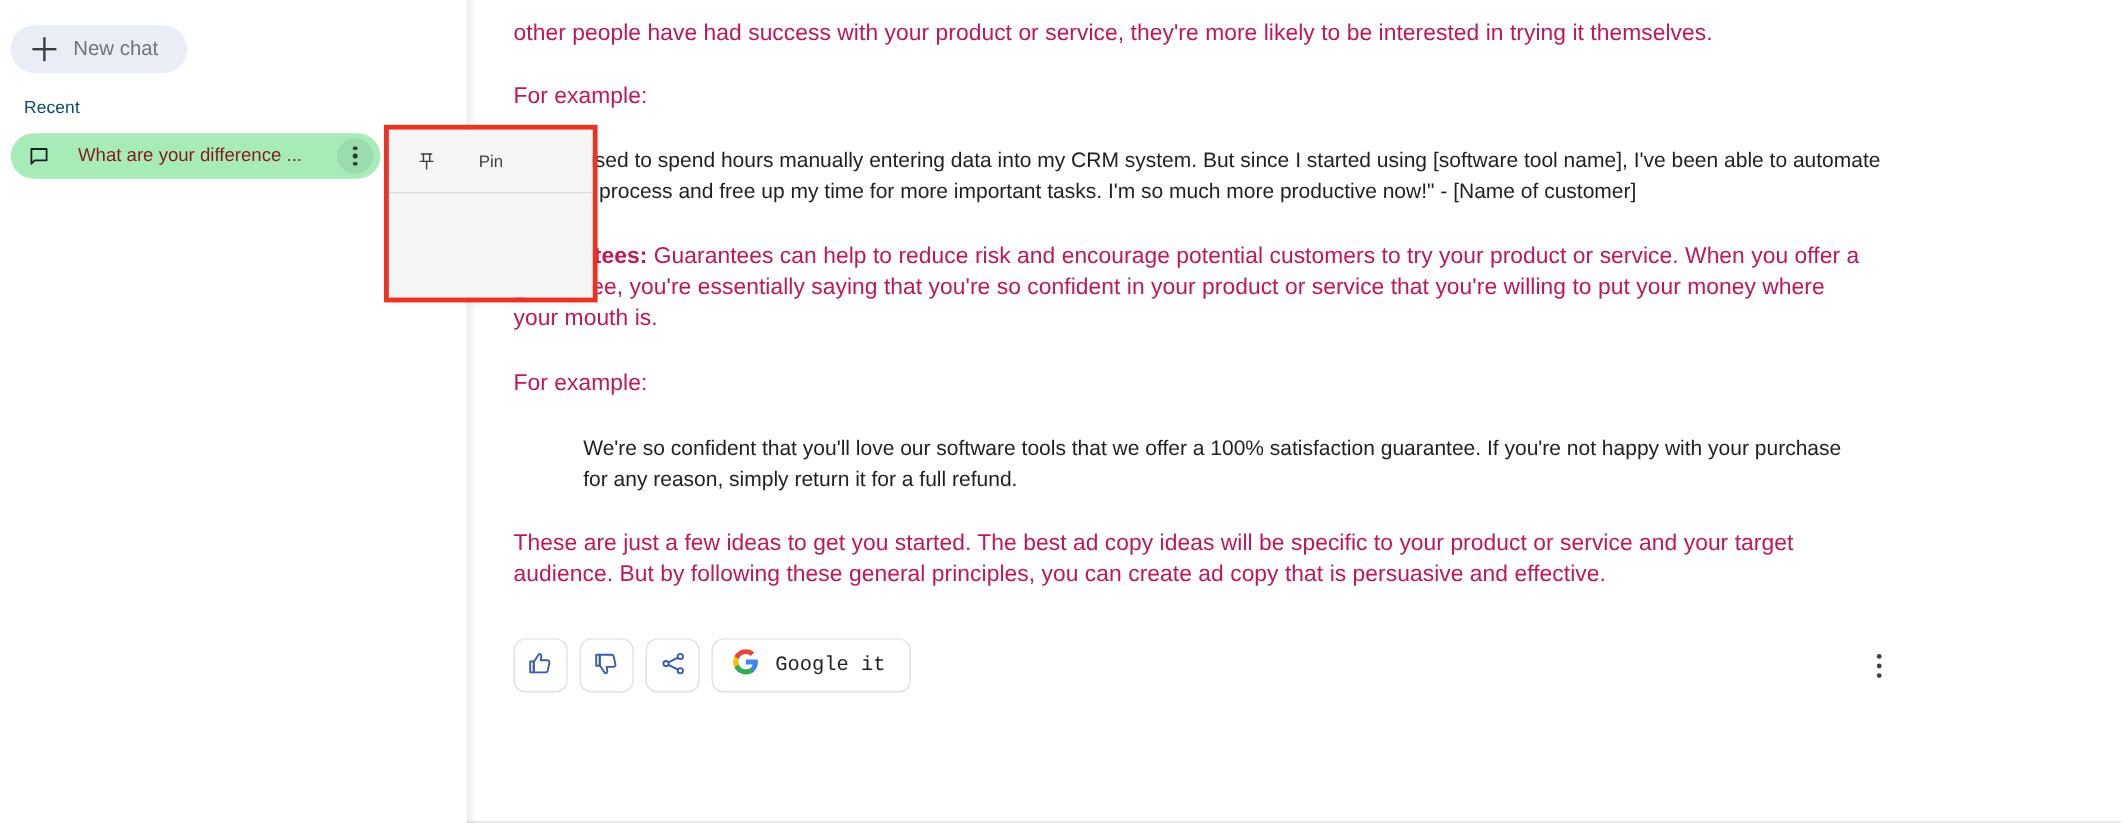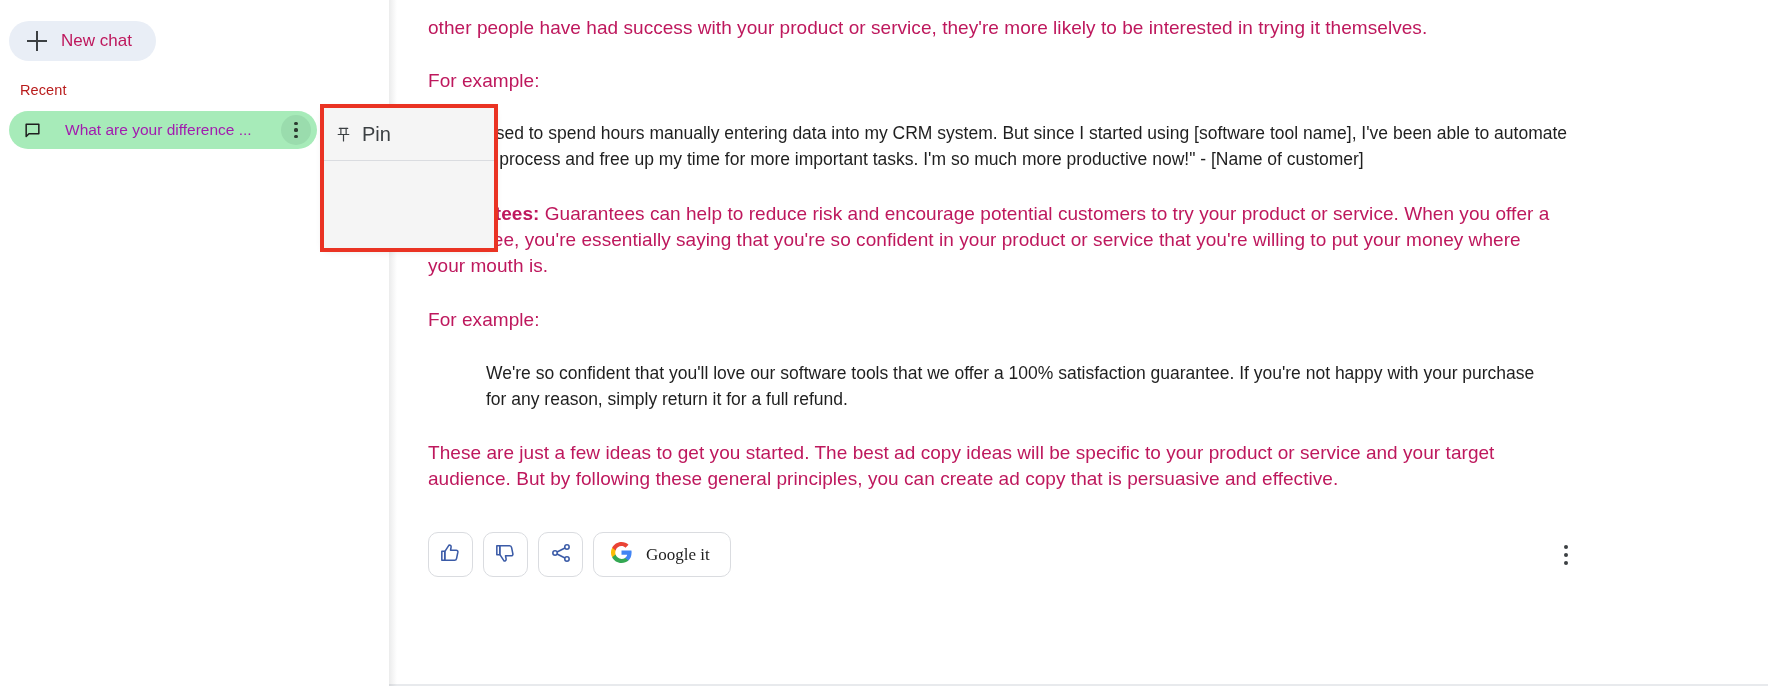--- a/index.html
+++ b/index.html
@@ -33,21 +33,21 @@
     min-width: 110px;
     display: flex;
     align-items: center;
     gap: 14px;
     padding: 0 24px 0 18px;
     background: #e9eef6;
     border: none;
     border-radius: 20px;
     cursor: pointer;
     font-size: 17px;
-    color: #be185d;
+    color: #737373;
     font-family: "Liberation Sans", sans-serif;
   }
   .plus-icon {
     display: inline-block;
     width: 20px;
     height: 20px;
     position: relative;
     flex: 0 0 auto;
   }
   .plus-icon::before, .plus-icon::after {
@@ -56,21 +56,21 @@
     background: #3c4043;
   }
   .plus-icon::before { left: 9px; top: 0; width: 2px; height: 20px; }
   .plus-icon::after  { top: 9px; left: 0; height: 2px; width: 20px; }
 
   .recent-label {
     position: absolute;
     left: 20px;
     top: 82px;
     font-size: 14.5px;
-    color: #b91c1c;
+    color: #0c4a6e;
     letter-spacing: .1px;
   }
 
   .chat-item {
     position: absolute;
     left: 9px;
     top: 111px;
     width: 308px;
     height: 38px;
     display: flex;
@@ -87,21 +87,21 @@
     height: 19px;
     flex: 0 0 auto;
     display: flex;
     align-items: center;
     justify-content: center;
   }
   .chat-item-label {
     flex: 1 1 auto;
     margin-left: 23px;
     font-size: 15.5px;
-    color: #a21caf;
+    color: #7f1d1d;
     white-space: nowrap;
     overflow: hidden;
     text-overflow: ellipsis;
   }
   .chat-item-more {
     width: 30px;
     height: 30px;
     border-radius: 50%;
     background: #9adcad;
     display: flex;
@@ -190,21 +190,21 @@
     border: 1px solid #dadce0;
     border-radius: 10px;
     background: #fff;
     display: flex;
     align-items: center;
     gap: 13px;
     padding: 0 20px 0 16px;
     cursor: pointer;
     font-size: 17px;
     color: #1f1f1f;
-    font-family: Liberation Serif, serif;
+    font-family: Liberation Mono, monospace;
     box-sizing: border-box;
   }
   .more-right {
     position: absolute;
     top: 540px;
     left: 1123px;
     width: 30px;
     height: 30px;
     display: flex;
     flex-direction: column;
@@ -239,24 +239,24 @@
     background: #f5f5f5;
     box-shadow: 0 2px 8px rgba(0,0,0,.14);
     z-index: 35;
     box-sizing: border-box;
     padding-top: 8px;
   }
   .ctx-item {
     height: 36px;
     display: flex;
     align-items: center;
-    gap: 10px;
-    padding-left: 10px;
-    cursor: pointer;
-    font-size: 20px;
+    gap: 35px;
+    padding-left: 22px;
+    cursor: pointer;
+    font-size: 14px;
     color: #3c4043;
     box-sizing: border-box;
   }
   .ctx-ico {
     width: 18px; height: 18px;
     display: flex; align-items: center; justify-content: center;
     flex: 0 0 auto;
   }
   .ctx-divider {
     height: 1px;

